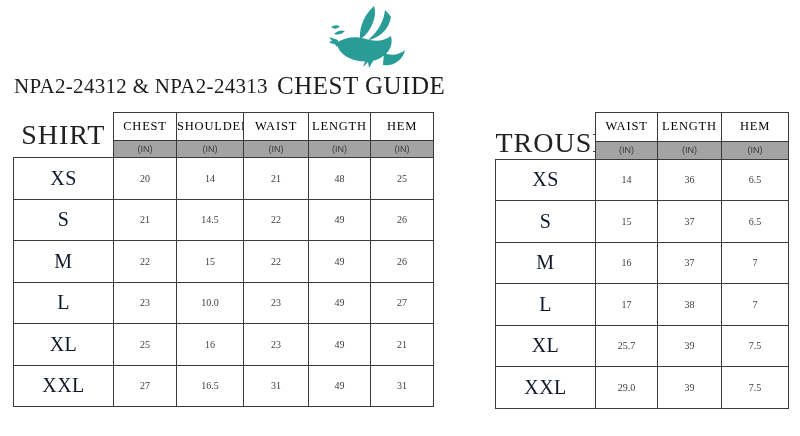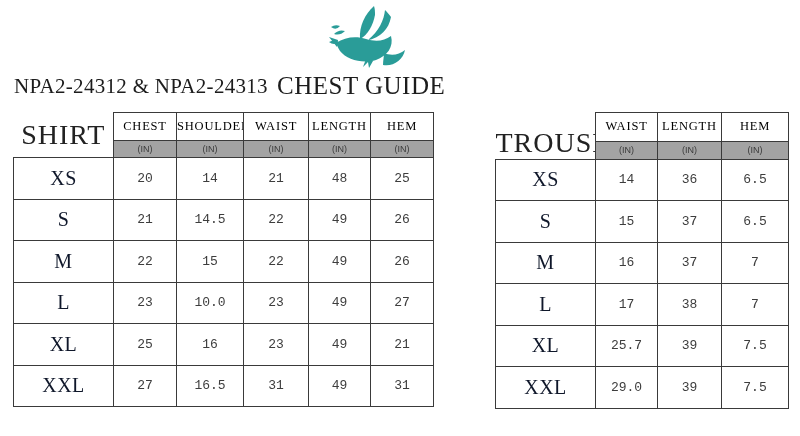--- a/index.html
+++ b/index.html
@@ -80,22 +80,22 @@
     color: #3a3a3a;
     background: #a3a3a3;
   }
   .size-table .body-row td { height: 40.5px; background: #ffffff; }
   .size-table .body-row td.size-label {
     font-size: 20px;
     letter-spacing: 0.5px;
     color: #0f172a;
   }
   .size-table .body-row td.val {
-    font-family: Liberation Mono, monospace;
-    font-size: 13px;
+    font-family: Liberation Serif, serif;
+    font-size: 10px;
     color: #3d3d3d;
   }
 </style>
 </head>
 <body>
 
 <div class="product-code">NPA2-24312 &amp; NPA2-24313</div>
 
 <div class="logo">
   <svg viewBox="0 0 84 64" width="84" height="66" aria-hidden="true">

